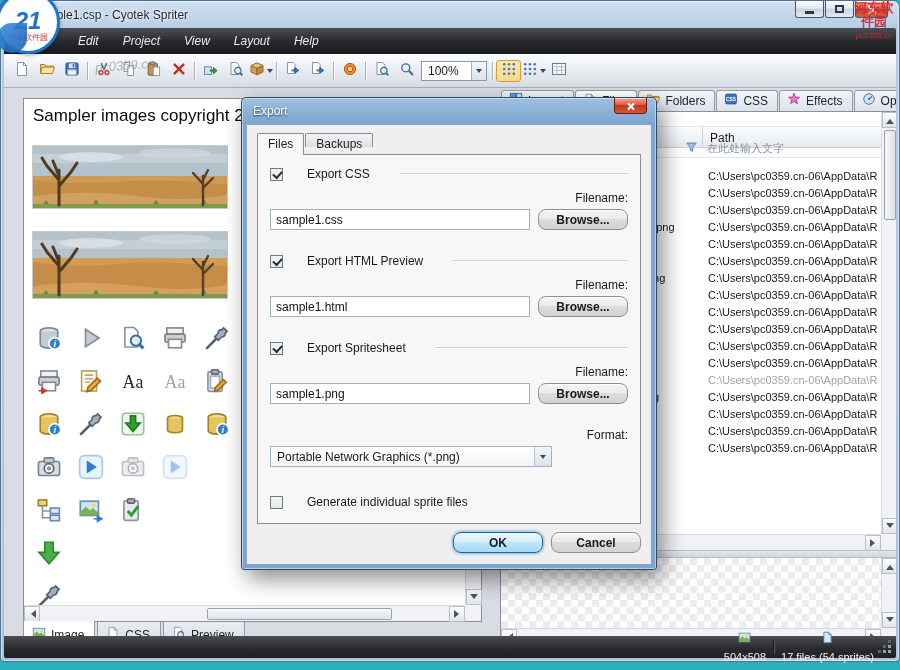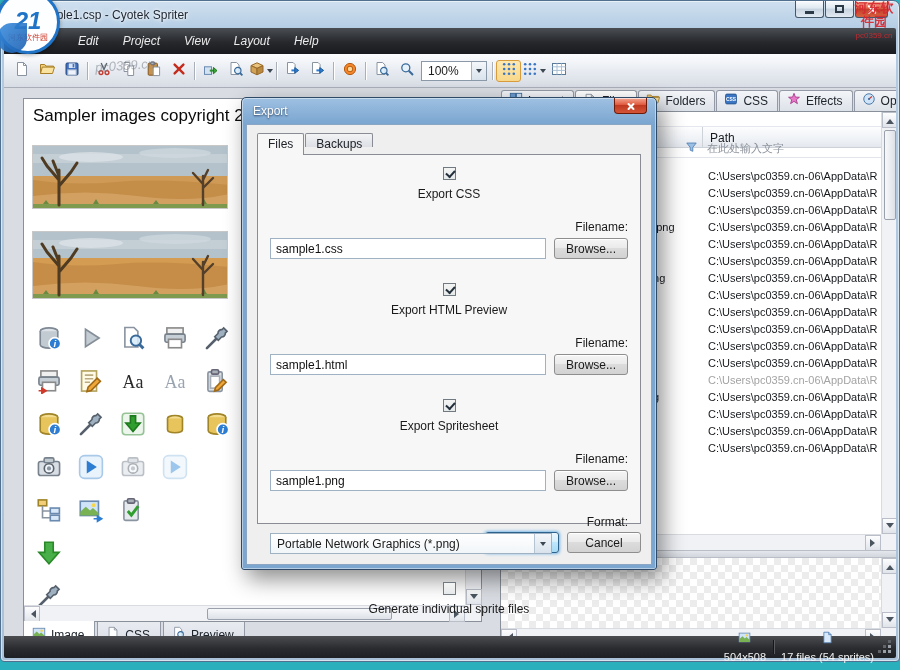--- a/index.html
+++ b/index.html
@@ -120,32 +120,32 @@
     background:linear-gradient(#f4a894,#e05a3e 45%,#bf3a20 50%,#d55438); display:flex; align-items:center; justify-content:center;
     box-shadow:inset 0 1px 0 rgba(255,255,255,.6); }
   .dlg-close .g-x::before,.dlg-close .g-x::after { height:9px; left:4px; top:1px; }
   .dlg-body { height:100%; background:#efefef; border:1px solid #8aa6c4; padding:8px 10px 10px 10px; }
   .dlg-tabs { display:flex; position:relative; z-index:2; }
   .dlg-tab { padding:3px 10px 4px 10px; font-size:12px; border:1px solid #898c95; border-bottom:none; border-radius:2px 2px 0 0;
     background:linear-gradient(#f2f3f5,#dcdfe4); margin-right:1px; height:14px; color:#20242a; }
   .dlg-tab.active { background:#f7f7f7; height:22px; position:relative; z-index:3; }
   .dlg-page { border:1px solid #898c95; background:#f7f7f7; margin-top:-1px; height:370px; padding:12px; position:relative; z-index:1; }
   .dlg-section { margin-bottom:24px; }
-  .check-row { display:flex; align-items:center; gap:7px;flex-direction:column; }
+  .check-row { display:flex; align-items:center; gap:24px; }
   .checkbox { width:13px; height:13px; background:linear-gradient(#f4f4f4,#e6e9ea); border:1px solid #707a80; position:relative; flex:none; }
   .checkbox.checked::after { content:""; position:absolute; left:2px; top:2px; width:7px; height:4px;
     border-left:2px solid #23303b; border-bottom: 2px solid #23303b; transform:rotate(-48deg); }
   .check-label { font-size:12px; color:#1a1a1a; white-space:nowrap; }
   .sep-line { flex:1; height:2px; border-top:1px solid #d2d2d2; border-bottom:1px solid #fff; margin-left:5px; }
   .field-label { font-size:12px; margin:10px 0 4px 0; color:#1a1a1a;text-align:right; }
   .input-row { display:flex; gap:8px; }
   .textbox { flex:1; height:21px; border:1px solid #9fb2c4; background:#fff; font-family:"Liberation Sans",sans-serif; font-size:12px; padding:0 5px; color:#111; }
-  .btn { width:74px; height:21px; border:1px solid #8e8e8e; border-radius:3px; font-size:12px; color:#1a1a1a;
+  .btn { width:90px; height:21px; border:1px solid #8e8e8e; border-radius:8px; font-size:12px; color:#1a1a1a;
     background:linear-gradient(#f5f5f5,#ebebeb 45%,#dcdcdc 50%,#d2d2d2); display:flex; align-items:center; justify-content:center;
-    box-shadow:inset 0 1px 0 #fff; }
+    box-shadow:inset 0 1px 0 #fff;font-weight:bold; }
   .btn.default { border:1px solid #2c628b; background:linear-gradient(#eaf6fd,#d7effc 45%,#bde6fd 50%,#a6d9f4); box-shadow:0 0 3px 1px #7ab8e8; }
   .selectbox { width:282px; height:21px; border:1px solid #9fb2c4; background:linear-gradient(#fff,#f1f5f8); display:flex; align-items:center; font-size:12px; position:relative; padding-left:6px; }
   .select-caret { position:absolute; right:0; top:0; width:17px; height:100%; border-left:1px solid #b5c4d2; background:linear-gradient(#f4f7fa,#d9e2ec); display:flex; align-items:center; justify-content:center; }
   .gen-row { margin-top:28px; }
   .dlg-buttons { display:flex; justify-content:flex-end; gap:8px; margin-top:8px; }
 
   
   .wm-badge { position:absolute; left:-4px; top:-10px; width:64px; height:64px; border-radius:50%; background:#fdfeff;
     border:3px solid #1f74c8; z-index:60; display:flex; flex-direction:column; align-items:center; justify-content:center; box-shadow:0 1px 4px rgba(0,0,0,.35); }
   .wm-badge .num { font-size:24px; font-weight:bold; font-style:italic; color:#1f74c8; line-height:22px; margin-top:8px; }

